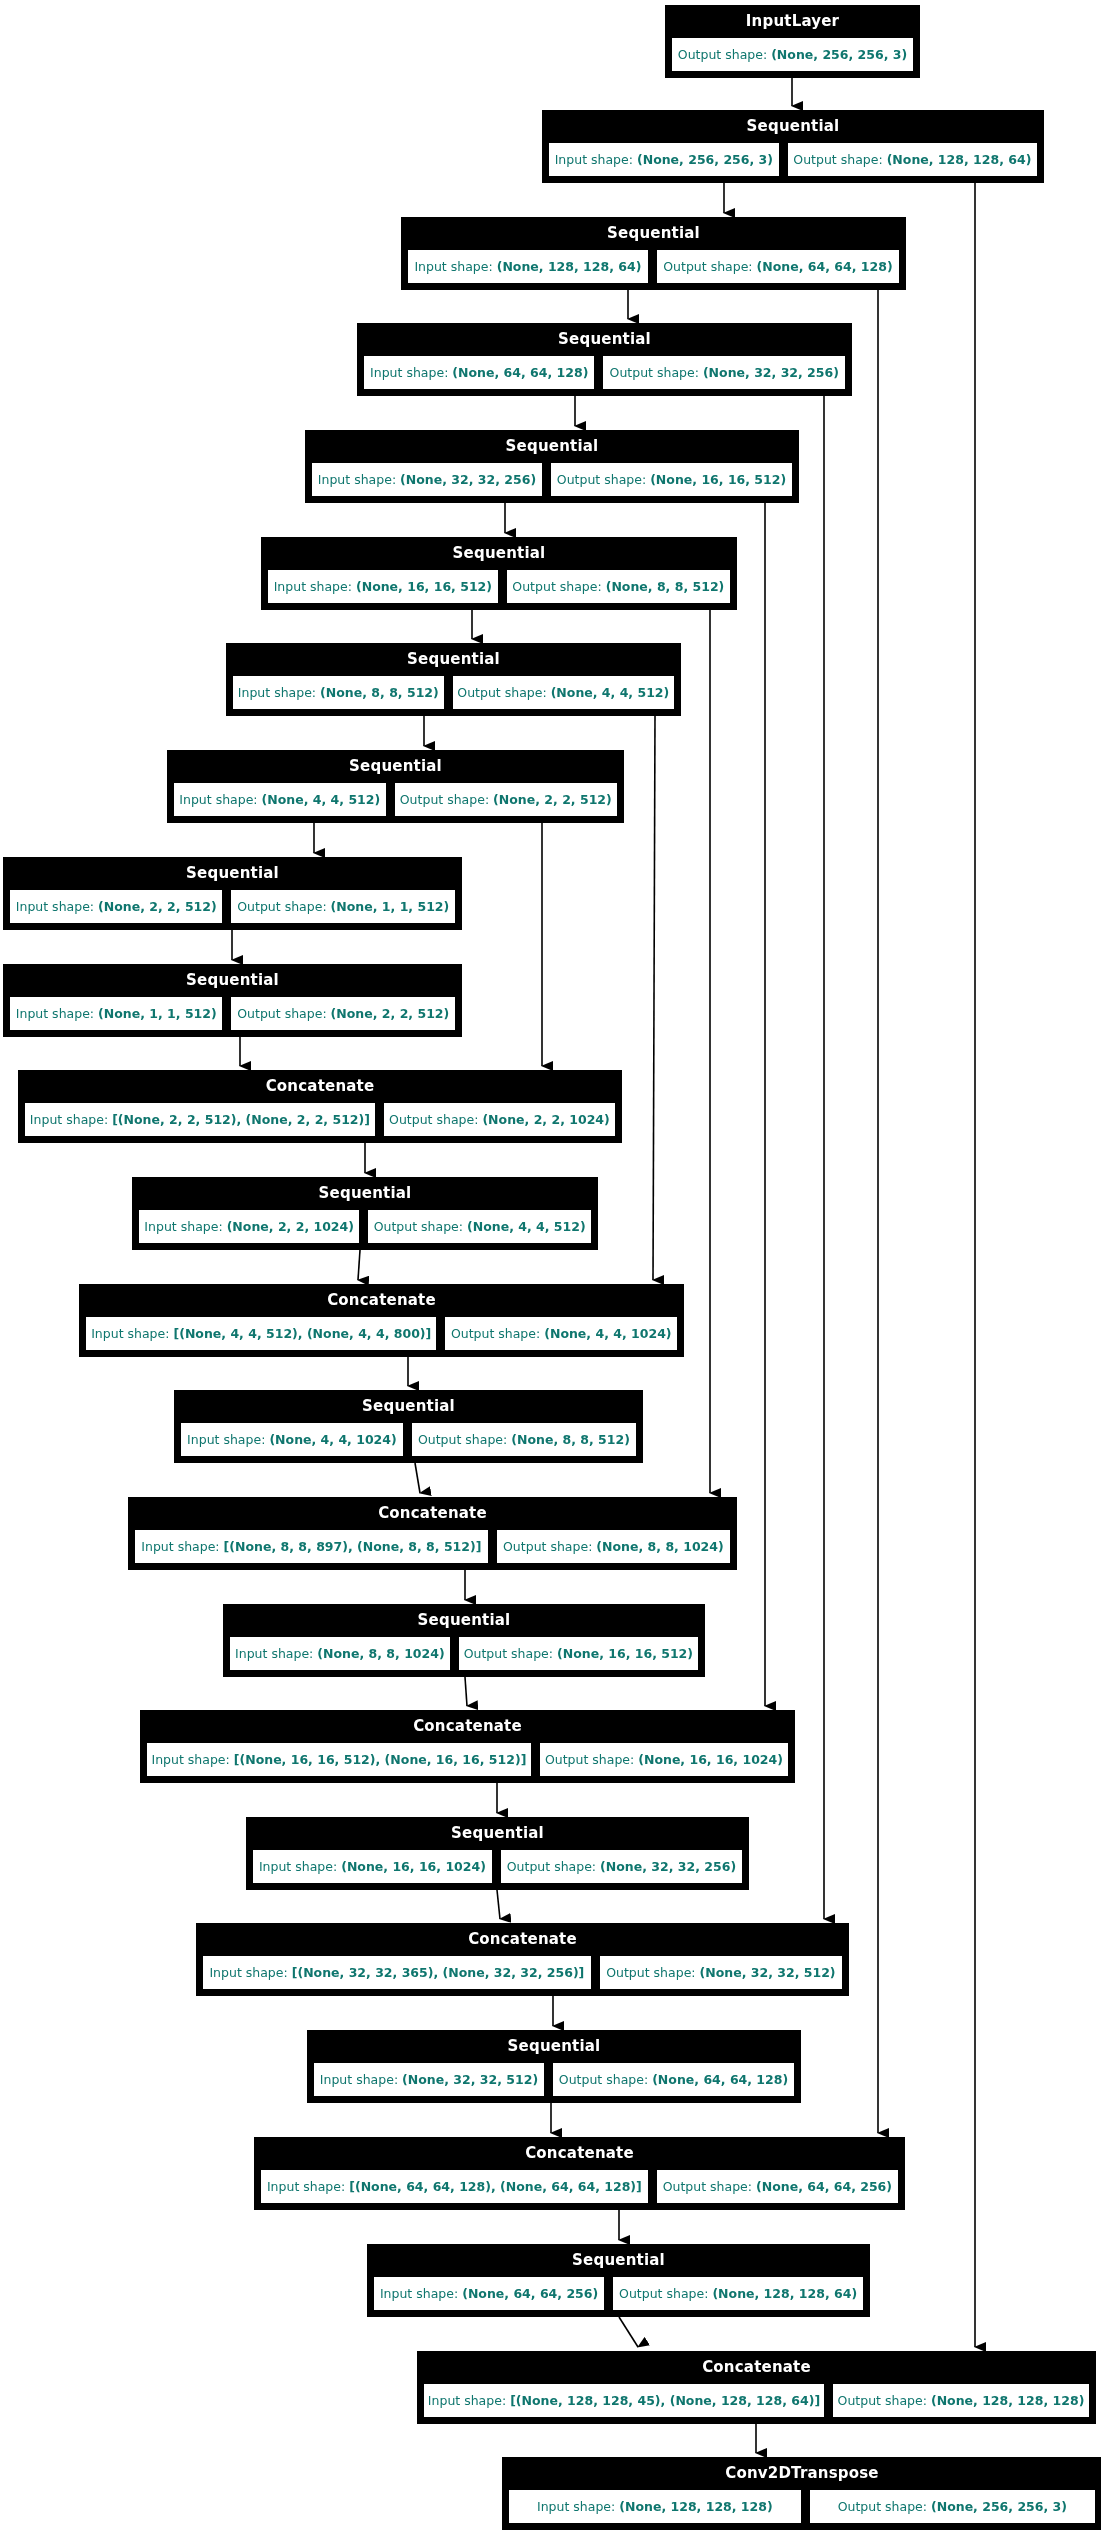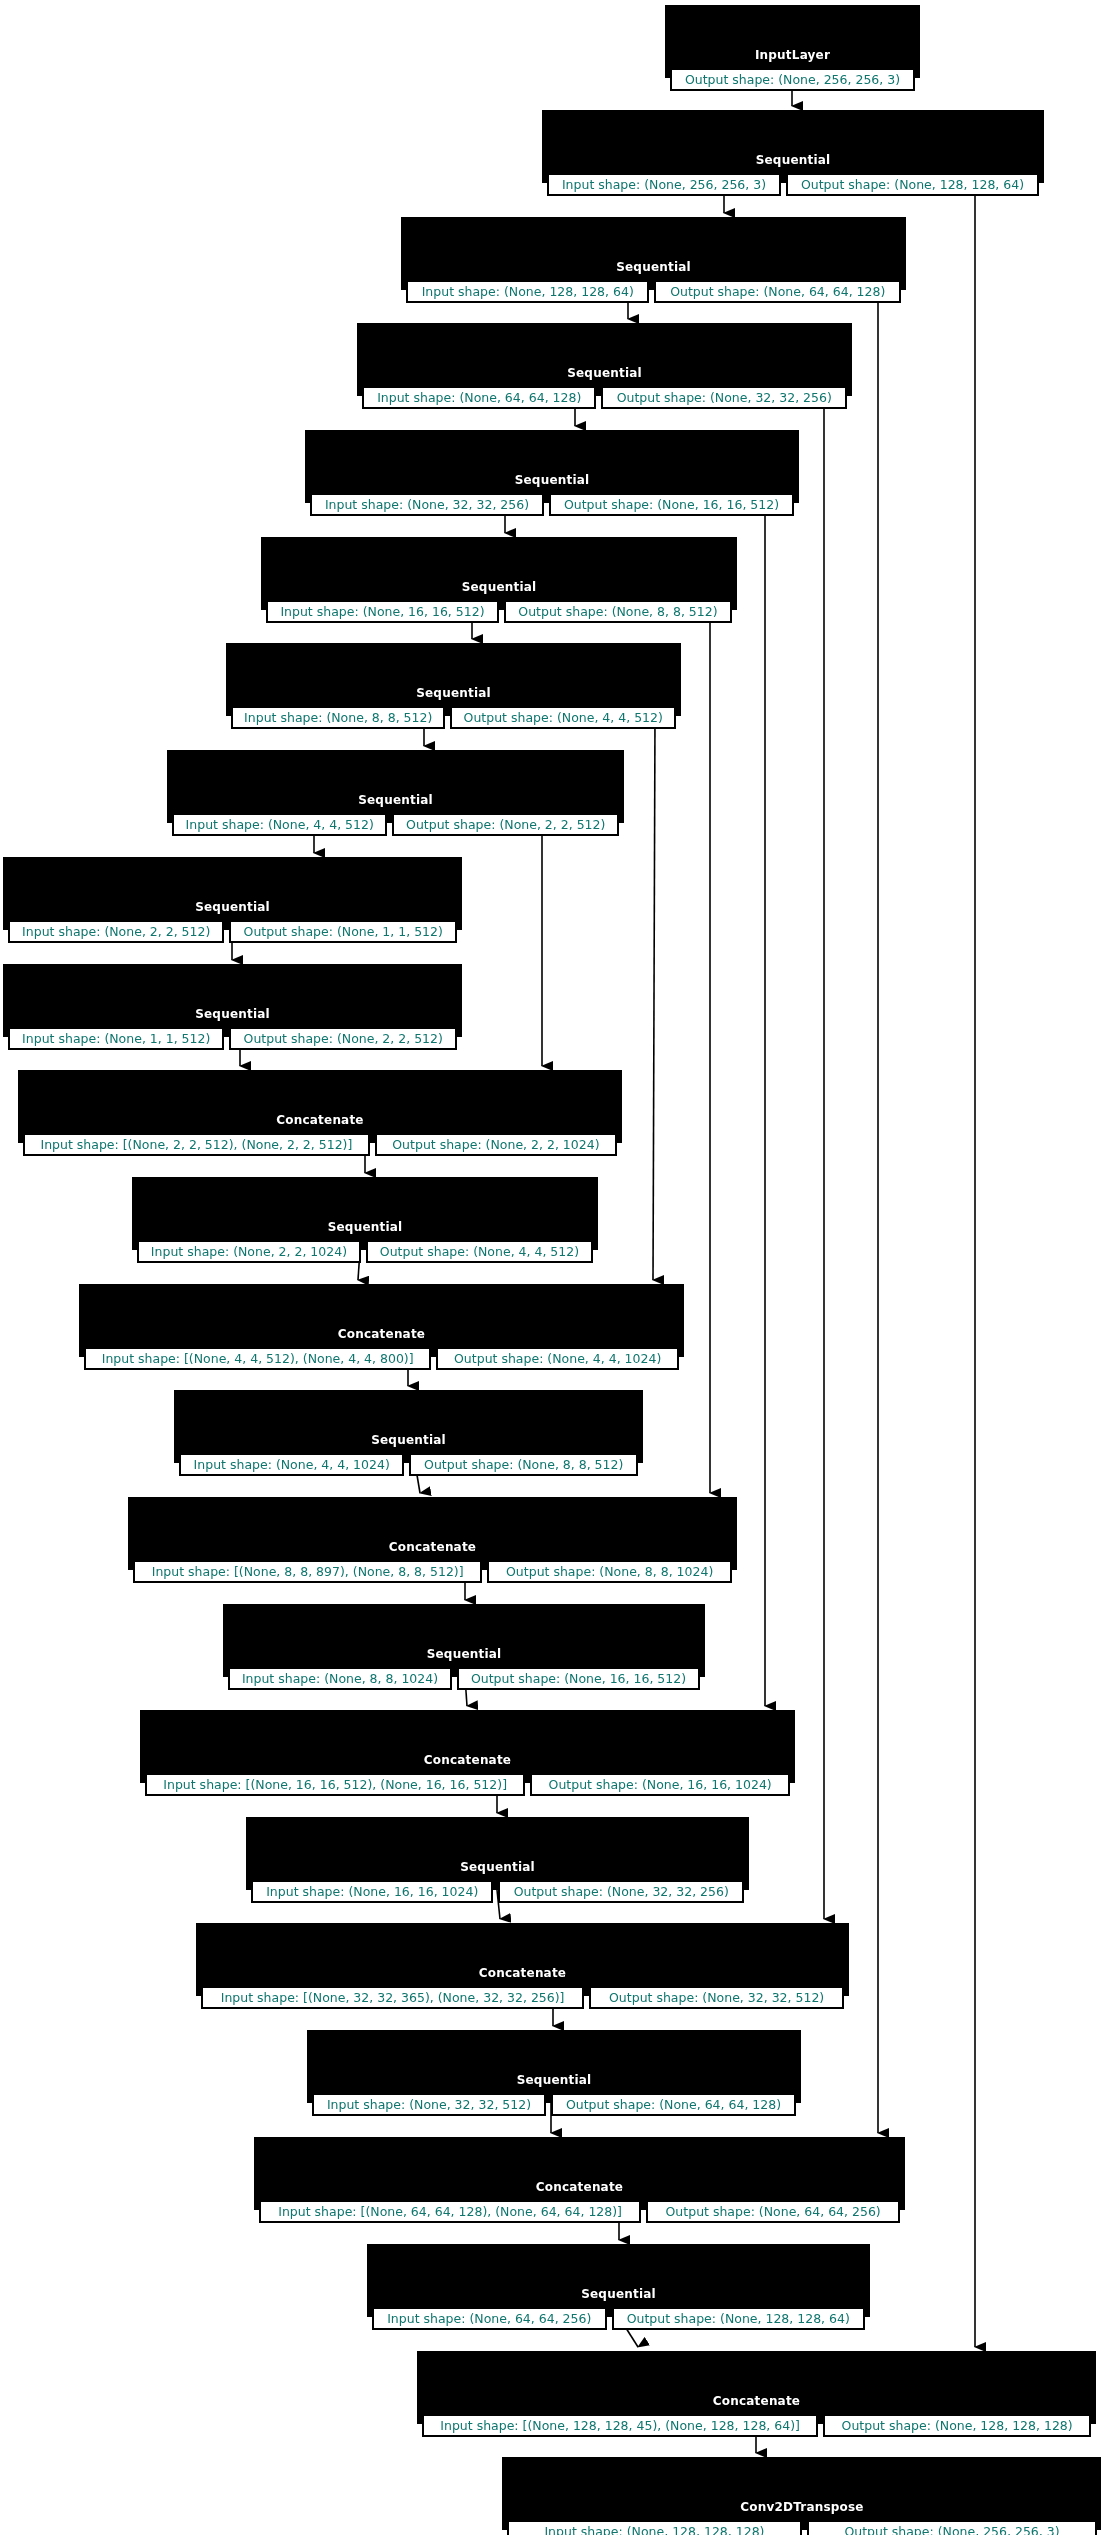--- a/index.html
+++ b/index.html
@@ -1,28 +1,28 @@
 <!DOCTYPE html>
 <html><head>
 <meta charset="utf-8">
 <style>
   html,body{margin:0;padding:0;background:#ffffff;}
   #canvas{position:relative;width:1101px;height:2535px;background:#ffffff;
           font-family:"DejaVu Sans",sans-serif;overflow:hidden;}
   #edges{position:absolute;left:0;top:0;width:1101px;height:2535px;}
   .node{position:absolute;box-sizing:border-box;height:73px;background:#000000;
         display:flex;flex-direction:column;}
-  .node-title{flex:0 0 auto;color:#ffffff;font-weight:bold;font-size:12px;
-        text-align:center;padding:8px 4px 6px 4px;letter-spacing:.2px;line-height:1.1;margin-top:36px;}
+  .node-title{flex:0 0 auto;color:#ffffff;font-weight:bold;font-size:15px;
+        text-align:center;padding:8px 4px 6px 4px;letter-spacing:.2px;line-height:1.1;}
   .cells{flex:1 1 auto;display:flex;gap:5px;padding:0 5px 5px 5px;}
   .cell{flex:1 1 auto;background:#ffffff;border:2px solid #000000;color:#0f766e;
         font-size:12.5px;white-space:nowrap;display:flex;align-items:center;
         justify-content:center;padding:2px 6px;overflow:hidden;}
   .lbl{font-weight:normal;margin-right:4px;}
-  .val{font-weight:normal;text-align:center;}
+  .val{font-weight:bold;text-align:center;}
 </style>
 </head>
 <body>
 
 <div id="canvas">
 
   <svg id="edges" viewBox="0 0 1101 2535" xmlns="http://www.w3.org/2000/svg">
     <defs>
       <marker id="ah" markerUnits="userSpaceOnUse" markerWidth="12" markerHeight="14" refX="5" refY="11" orient="auto">
         <path d="M0,0 L10,0 L5,12 z" fill="#000000"></path>

